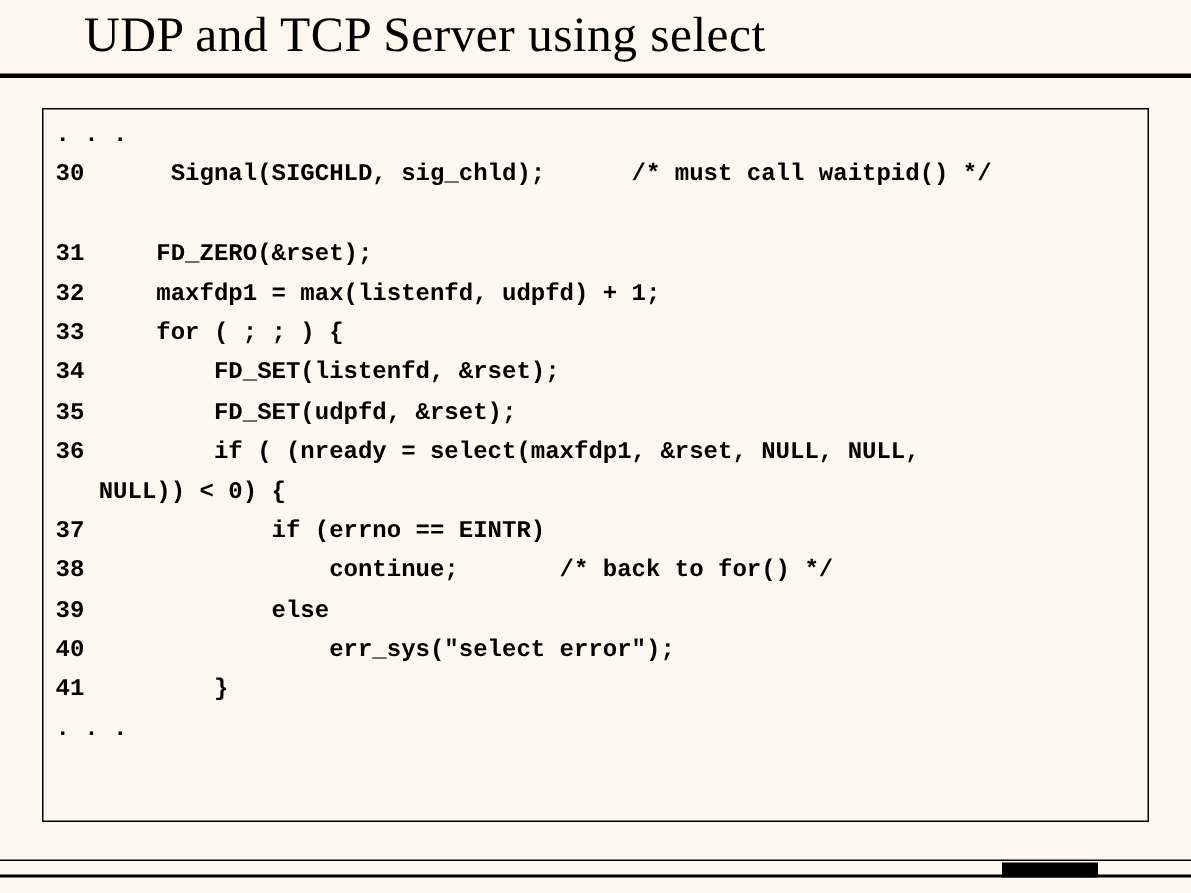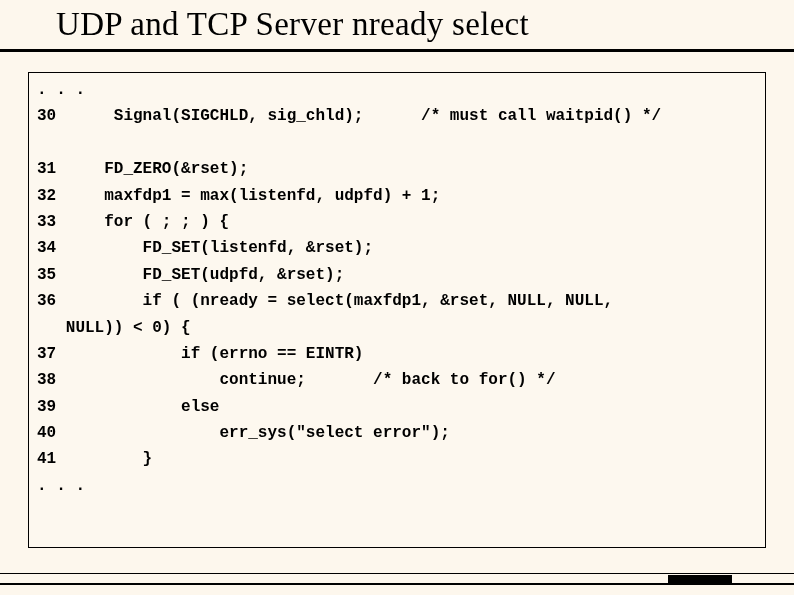--- a/index.html
+++ b/index.html
@@ -85,21 +85,21 @@
     width: 64px;
     height: 10px;
     background: #000;
   }
 </style>
 </head>
 <body>
 
 <div class="slide">
 
-  <div class="title">UDP and TCP Server nready select</div>
+  <div class="title">UDP and TCP Server using select</div>
   <div class="title-underline"></div>
 
   <div class="code-box">
     <div class="code-text" id="code-target">. . .
 30      Signal(SIGCHLD, sig_chld);      /* must call waitpid() */
 
 31     FD_ZERO(&amp;rset);
 32     maxfdp1 = max(listenfd, udpfd) + 1;
 33     for ( ; ; ) {
 34         FD_SET(listenfd, &amp;rset);

